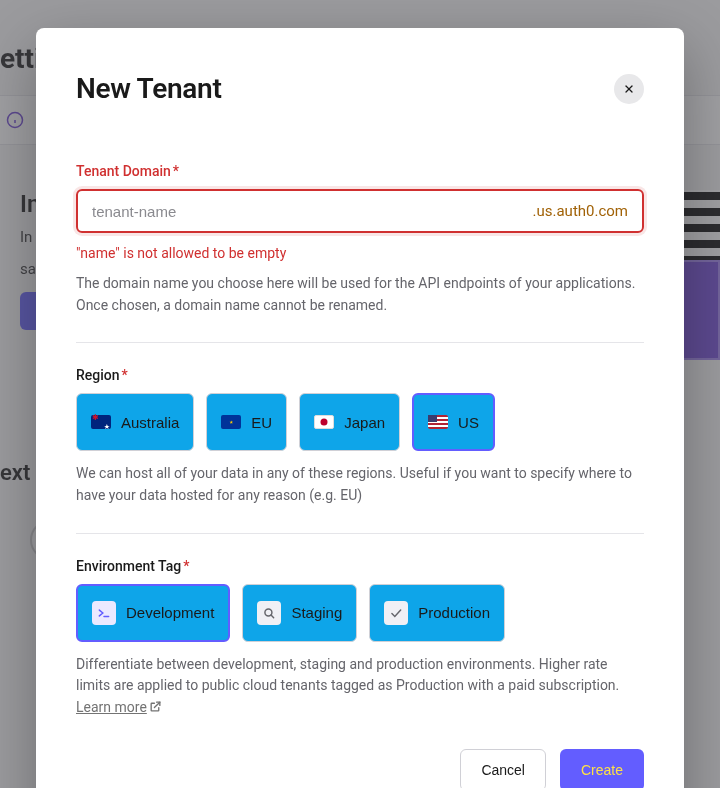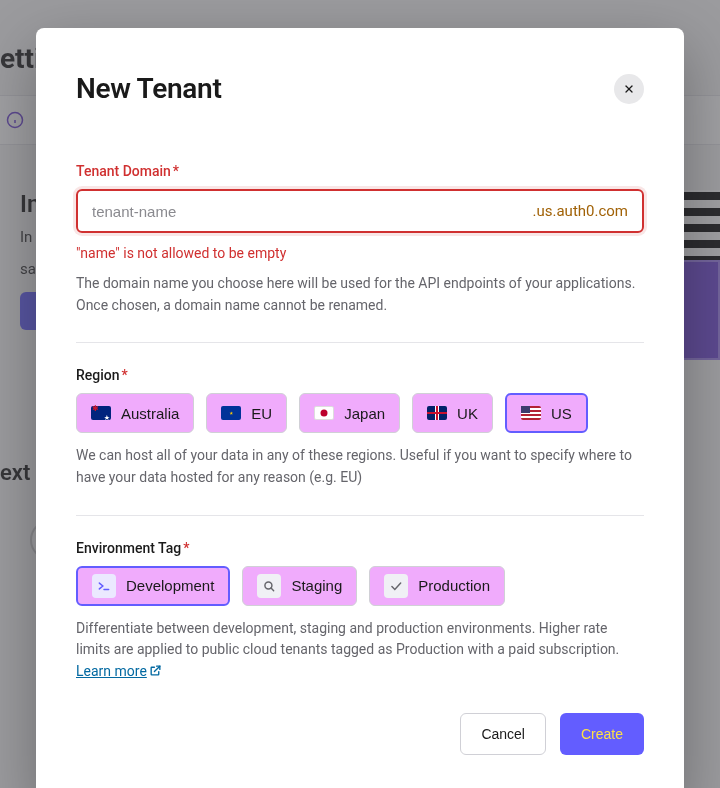--- a/index.html
+++ b/index.html
@@ -162,24 +162,24 @@
       display: flex;
       gap: 12px;
       flex-wrap: wrap;
       margin-bottom: 4px;
     }
     .chip {
       display: inline-flex;
       align-items: center;
       gap: 10px;
       padding: 0 14px;
-      height: 40px;
+      height: 58px;
       border: 1px solid #d0d0d6;
       border-radius: 6px;
-      background: #f0abfc;
+      background: #0ea5e9;
       font-size: 15px;
       color: #1a1a1a;
       cursor: pointer;
     }
     .chip.selected {
       border: 2px solid #635dff;
     }
     .flag {
       width: 20px; height: 14px;
       border-radius: 2px;
@@ -204,21 +204,21 @@
       background: #f0f0f5;
       display: inline-flex;
       align-items: center;
       justify-content: center;
       flex-shrink: 0;
     }
     .env-icon svg { width: 14px; height: 14px; color: #65656b; }
     .env-icon.sel { background: #ebe9ff; }
     .env-icon.sel svg { color: #635dff; }
     .link {
-      color: #0369a1;
+      color: #737373;
       text-decoration: underline;
       cursor: pointer;
     }
     .link svg { width: 13px; height: 13px; vertical-align: -1px; margin-left: 2px;}
     .modal-footer {
       display: flex;
       justify-content: flex-end;
       gap: 14px;
       margin-top: 30px;
     }
@@ -305,24 +305,20 @@
         <span>Australia</span>
       </button>
       <button class="chip">
         <span class="flag flag-eu"></span>
         <span>EU</span>
       </button>
       <button class="chip">
         <span class="flag flag-jp"></span>
         <span>Japan</span>
       </button>
-      <button class="chip">
-        <span class="flag flag-uk"></span>
-        <span>UK</span>
-      </button>
       <button class="chip selected">
         <span class="flag flag-us"></span>
         <span>US</span>
       </button>
     </div>
     <div class="help-text">We can host all of your data in any of these regions. Useful if you want to specify where to have your data hosted for any reason (e.g. EU)</div>
   </div>
 
   <div class="divider"></div>
 

